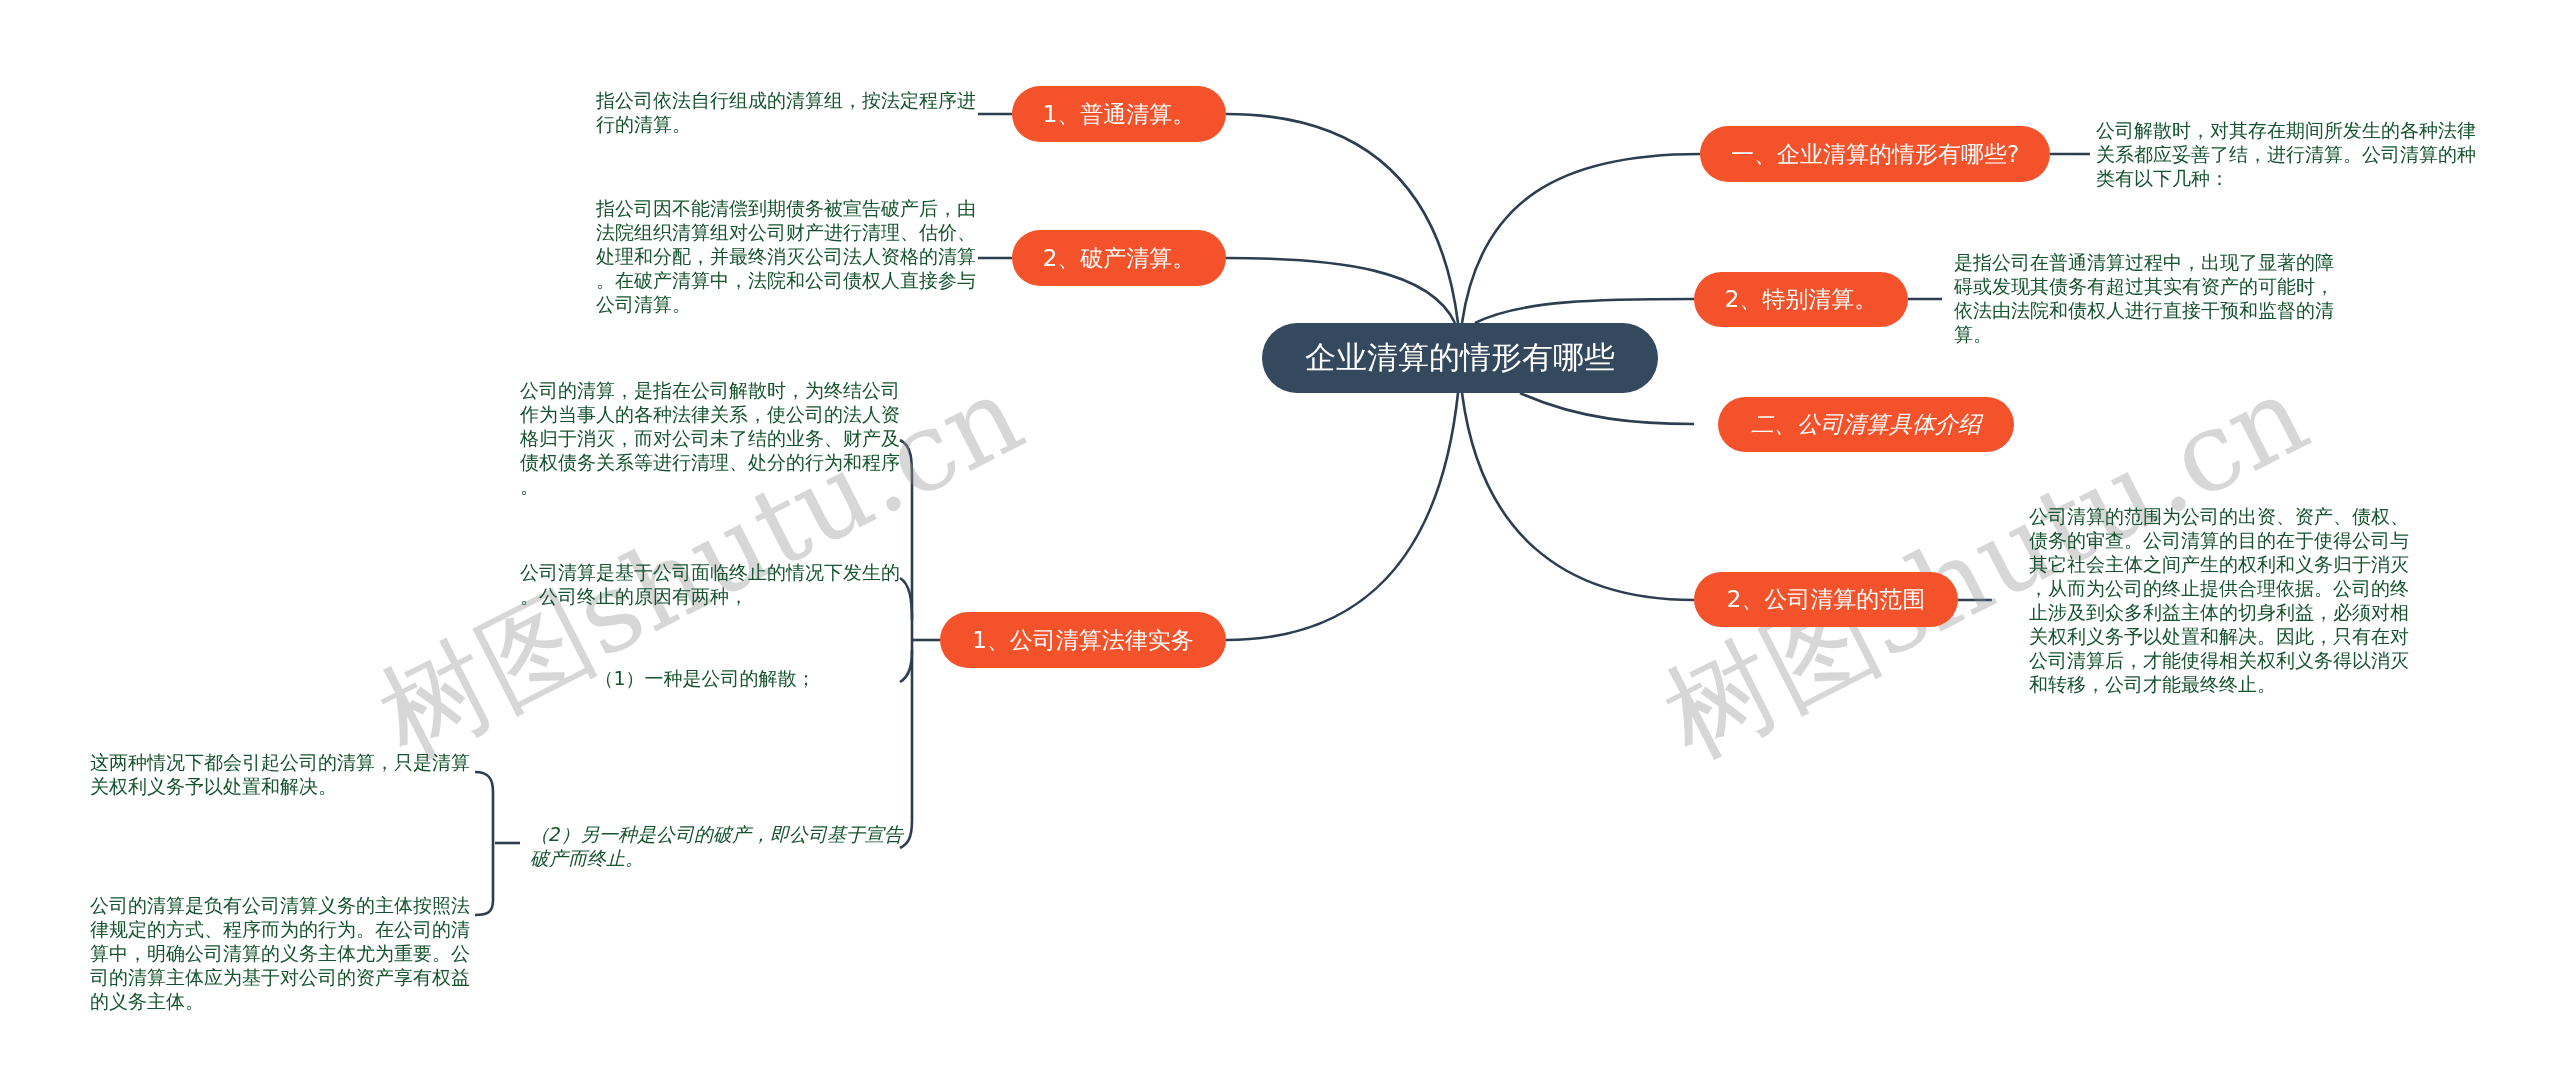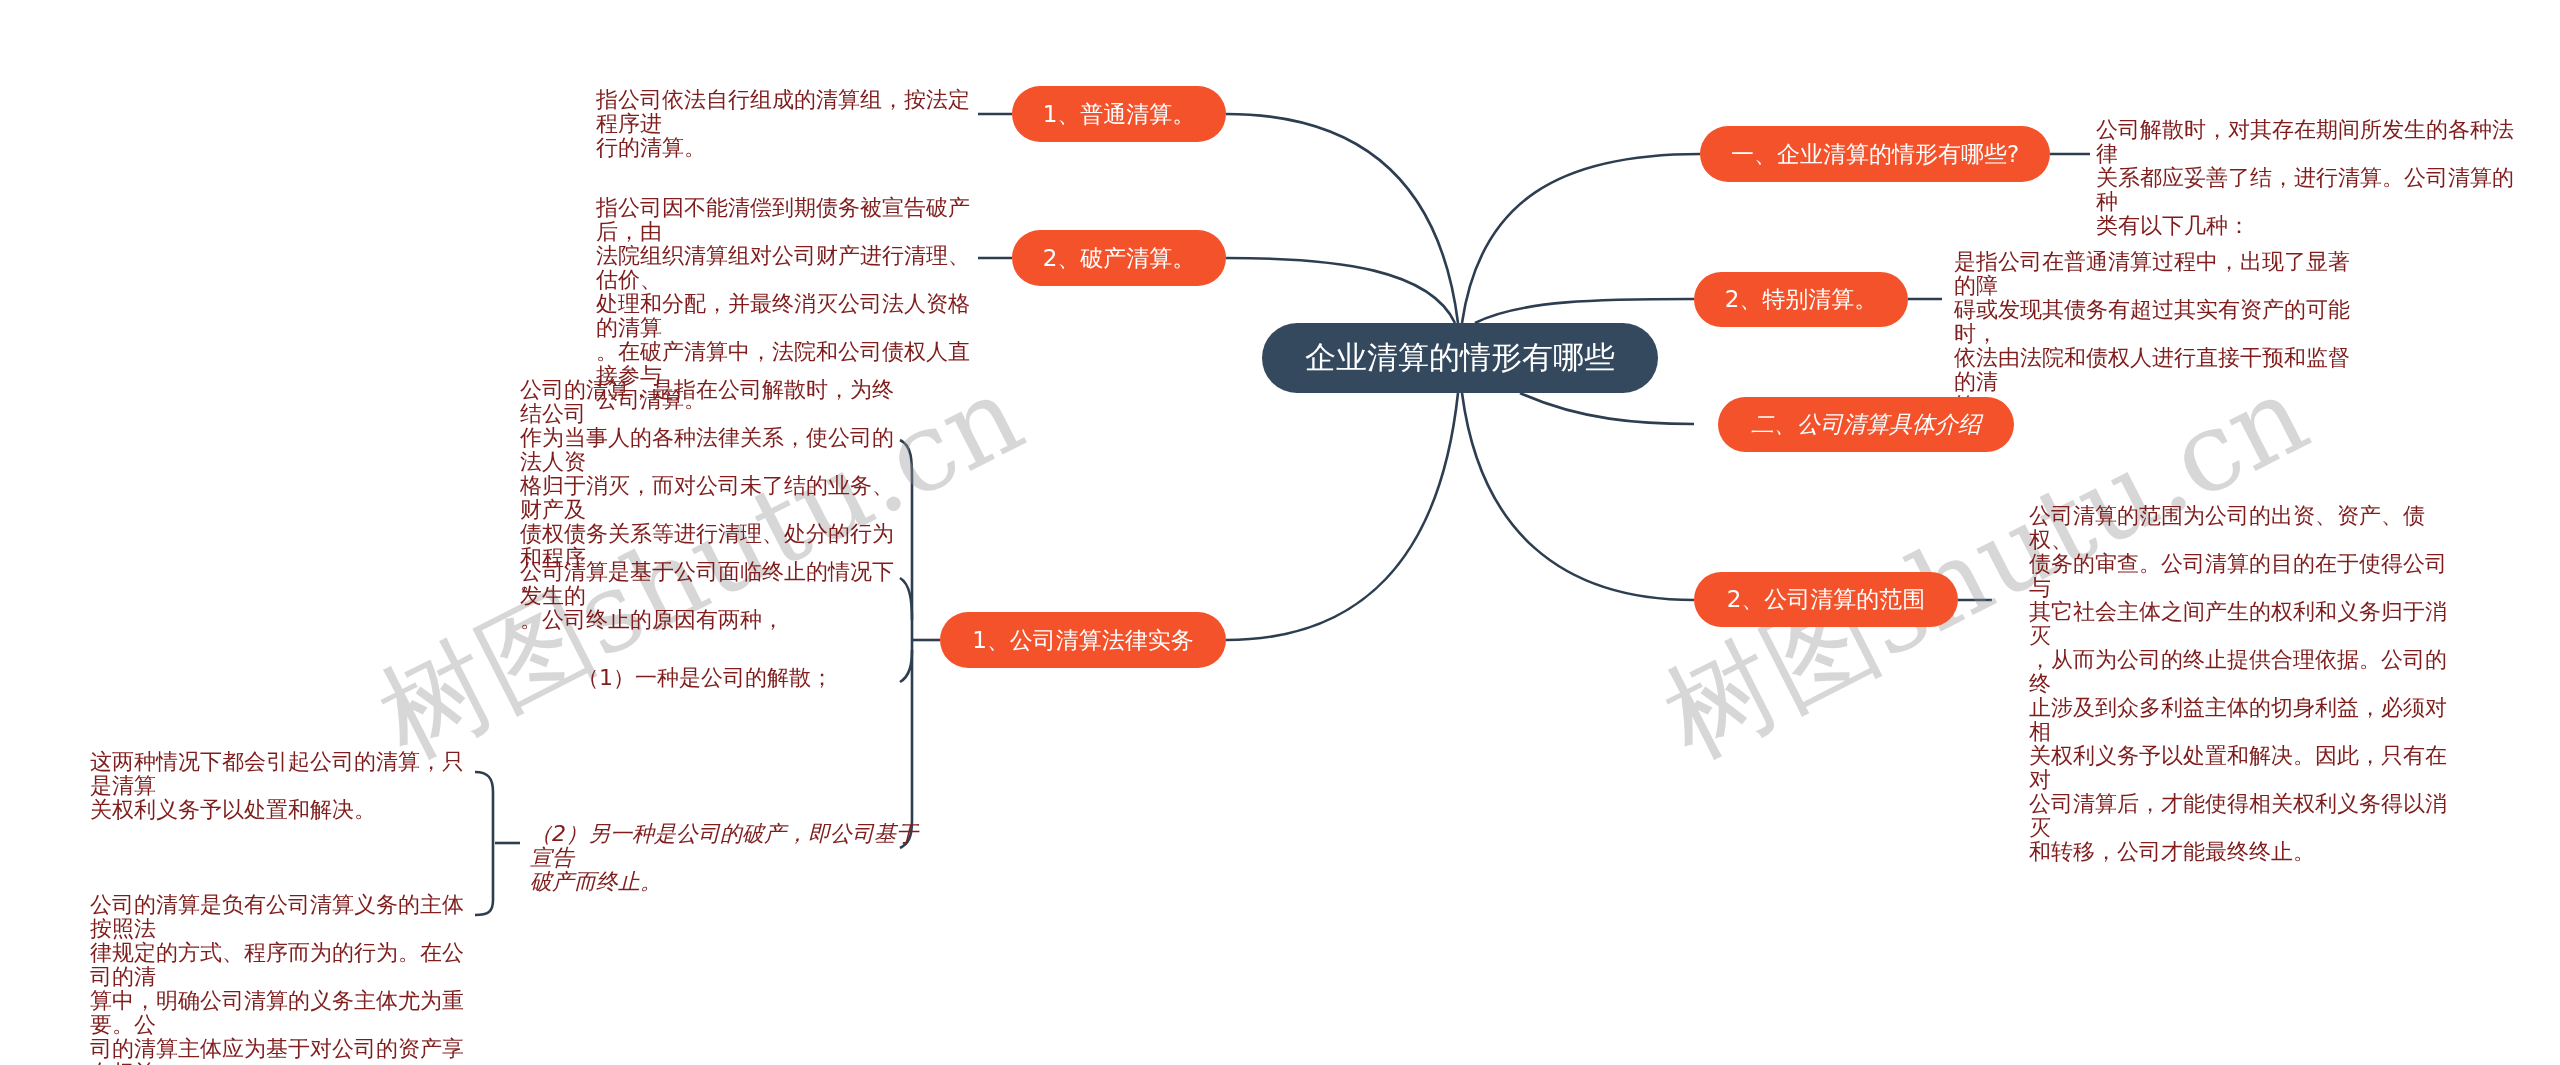--- a/index.html
+++ b/index.html
@@ -4,21 +4,21 @@
 <style>
   html, body { margin: 0; padding: 0; background: #ffffff; }
   body { width: 2560px; height: 1065px; position: relative; overflow: hidden;
          font-family: "DejaVu Sans", "Liberation Sans", sans-serif; }
   .canvas { position: absolute; left: 0; top: 0; width: 2560px; height: 1065px; }
   svg.lines { position: absolute; left: 0; top: 0; width: 2560px; height: 1065px; }
   .node { position: absolute; box-sizing: border-box; display: flex; align-items: center;
           justify-content: center; white-space: nowrap; color: #ffffff; }
   .root { background: #34495e; border-radius: 36px; font-size: 31px; }
   .branch { background: #f4522b; border-radius: 28px; font-size: 23px; }
-  .note { position: absolute; font-size: 22px; line-height: 24px; color: #7f1d1d;
+  .note { position: absolute; font-size: 19px; line-height: 24px; color: #14532d;
           white-space: pre-line; }
   .note.right-align { text-align: right; }
   .watermark { position: absolute; font-size: 110px; color: rgba(150,150,150,0.38);
                font-family: "DejaVu Serif", serif; transform: rotate(-27deg);
                transform-origin: left top; white-space: nowrap; pointer-events: none; }
 </style>
 </head>
 <body>
 
 <div class="canvas">

